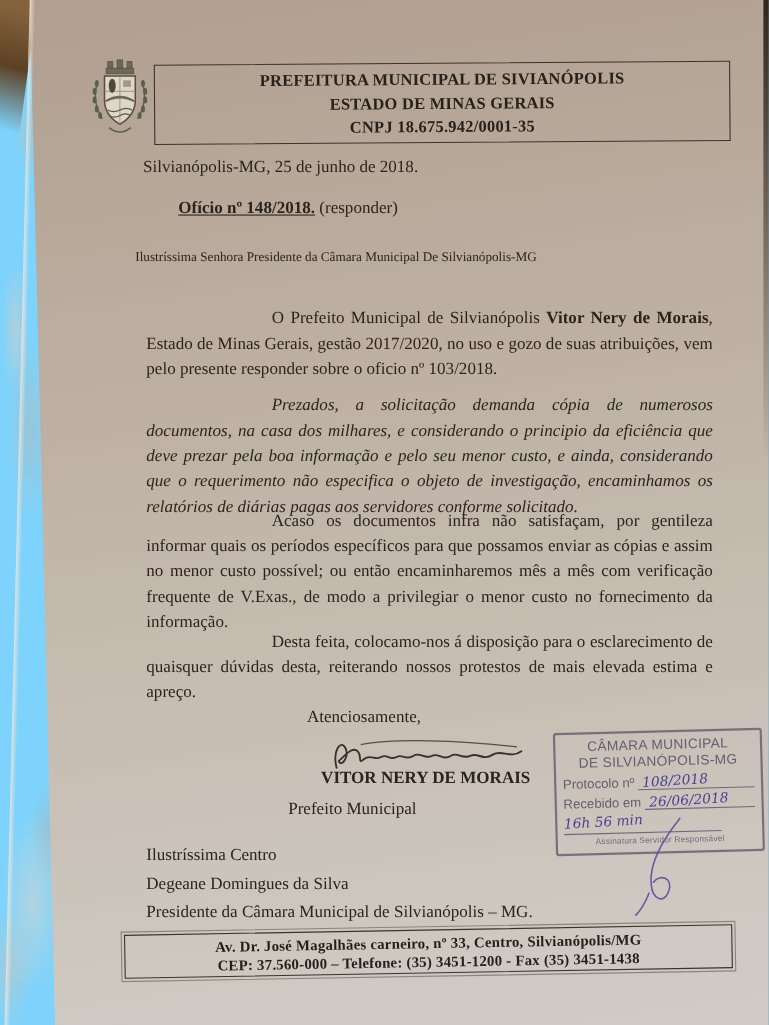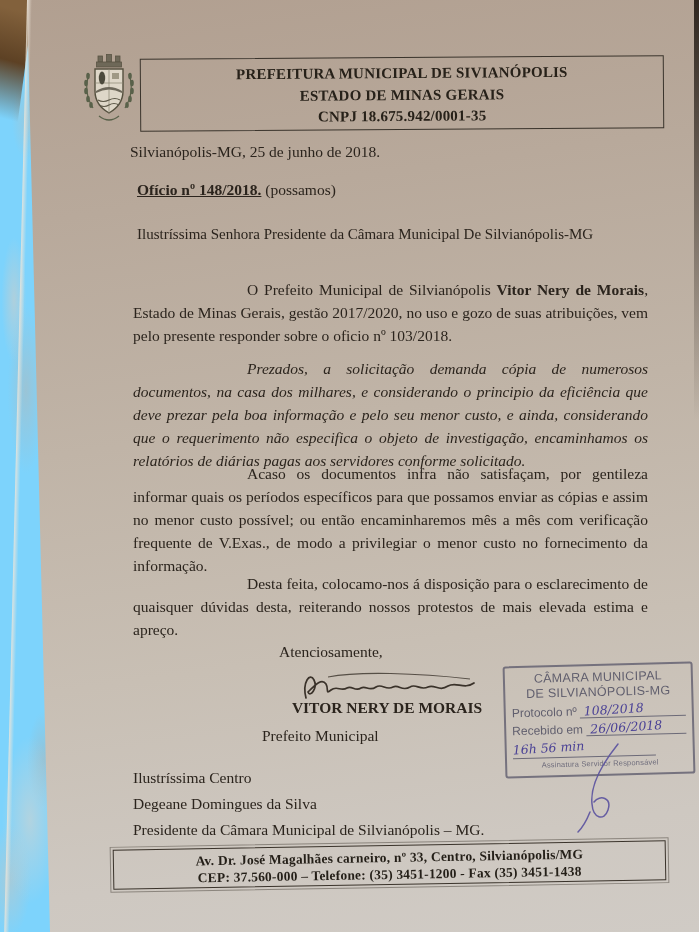--- a/index.html
+++ b/index.html
@@ -41,22 +41,22 @@
   .doc{position:absolute;color:#2b241d;}
   .header-box{
     left:140px;top:57px;width:524px;height:73px;box-sizing:border-box;
     border:1.6px solid #3a342c;transform:rotate(-0.4deg);
     text-align:center;font-weight:bold;font-size:15px;line-height:21.5px;
     padding-top:5px;color:#272119;letter-spacing:0.2px;
   }
   .crest{left:80px;top:50px;width:58px;height:90px;}
   .dateline{left:130px;top:131px;font-size:15.5px;margin-top:12px;}
   .oficio{left:137px;top:181px;font-size:15.5px;}
-  .oficio-num{font-weight:bold;text-decoration:underline;}
-  .salutation{left:137px;top:226px;font-size:15px;}
+  .oficio-num{font-weight:bold;text-decoration:underline;margin-left:25px;}
+  .salutation{left:123px;top:226px;font-size:12px;}
   .para{left:133px;width:515px;text-align:justify;text-indent:114px;
         font-size:15.5px;line-height:23px;margin:0;}
   .p1{top:278px;} .p2{top:357px;font-style:italic;} .p3{top:462px;} .p4{top:572px;}
   .closing{left:279px;top:643px;font-size:15.5px;}
   .sig-svg{left:298px;top:668px;}
   .signer-name{left:262px;top:699px;width:250px;text-align:center;font-weight:bold;font-size:15.5px;}
   .signer-title{left:262px;top:727px;width:250px;text-align:left;font-size:15.5px;}
   .stamp{
     left:504px;top:664px;width:190px;height:112px;box-sizing:border-box;
     transform:rotate(-1.5deg);
@@ -123,21 +123,21 @@
   </div>
 
   <div class="doc header-box">
     <div>PREFEITURA MUNICIPAL DE SIVIANÓPOLIS</div>
     <div>ESTADO DE MINAS GERAIS</div>
     <div>CNPJ 18.675.942/0001-35</div>
   </div>
 
   <div class="doc dateline">Silvianópolis-MG, 25 de junho de 2018.</div>
 
-  <div class="doc oficio"><span class="oficio-num">Ofício nº 148/2018.</span><span> (possamos)</span></div>
+  <div class="doc oficio"><span class="oficio-num">Ofício nº 148/2018.</span><span> (responder)</span></div>
 
   <div class="doc salutation">Ilustríssima Senhora Presidente da Câmara Municipal De Silvianópolis-MG</div>
 
   <p class="doc para p1"><span>O Prefeito Municipal de Silvianópolis </span><b>Vitor Nery de Morais</b><span>, Estado de Minas Gerais, gestão 2017/2020, no uso e gozo de suas atribuições, vem pelo presente responder sobre o oficio nº 103/2018.</span></p>
 
   <p class="doc para p2">Prezados, a solicitação demanda cópia de numerosos documentos, na casa dos milhares, e considerando o principio da eficiência que deve prezar pela boa informação e pelo seu menor custo, e ainda, considerando que o requerimento não especifica o objeto de investigação, encaminhamos os relatórios de diárias pagas aos servidores conforme solicitado.</p>
   <p class="doc para p4">Desta feita, colocamo-nos á disposição para o esclarecimento de quaisquer dúvidas desta, reiterando nossos protestos de mais elevada estima e apreço.</p>
   <p class="doc para p3">Acaso os documentos infra não satisfaçam, por gentileza informar quais os períodos específicos para que possamos enviar as cópias e assim no menor custo possível; ou então encaminharemos mês a mês com verificação frequente de V.Exas.,  de modo a privilegiar o menor custo no fornecimento da informação.</p>
 
   <div class="doc closing">Atenciosamente,</div>

